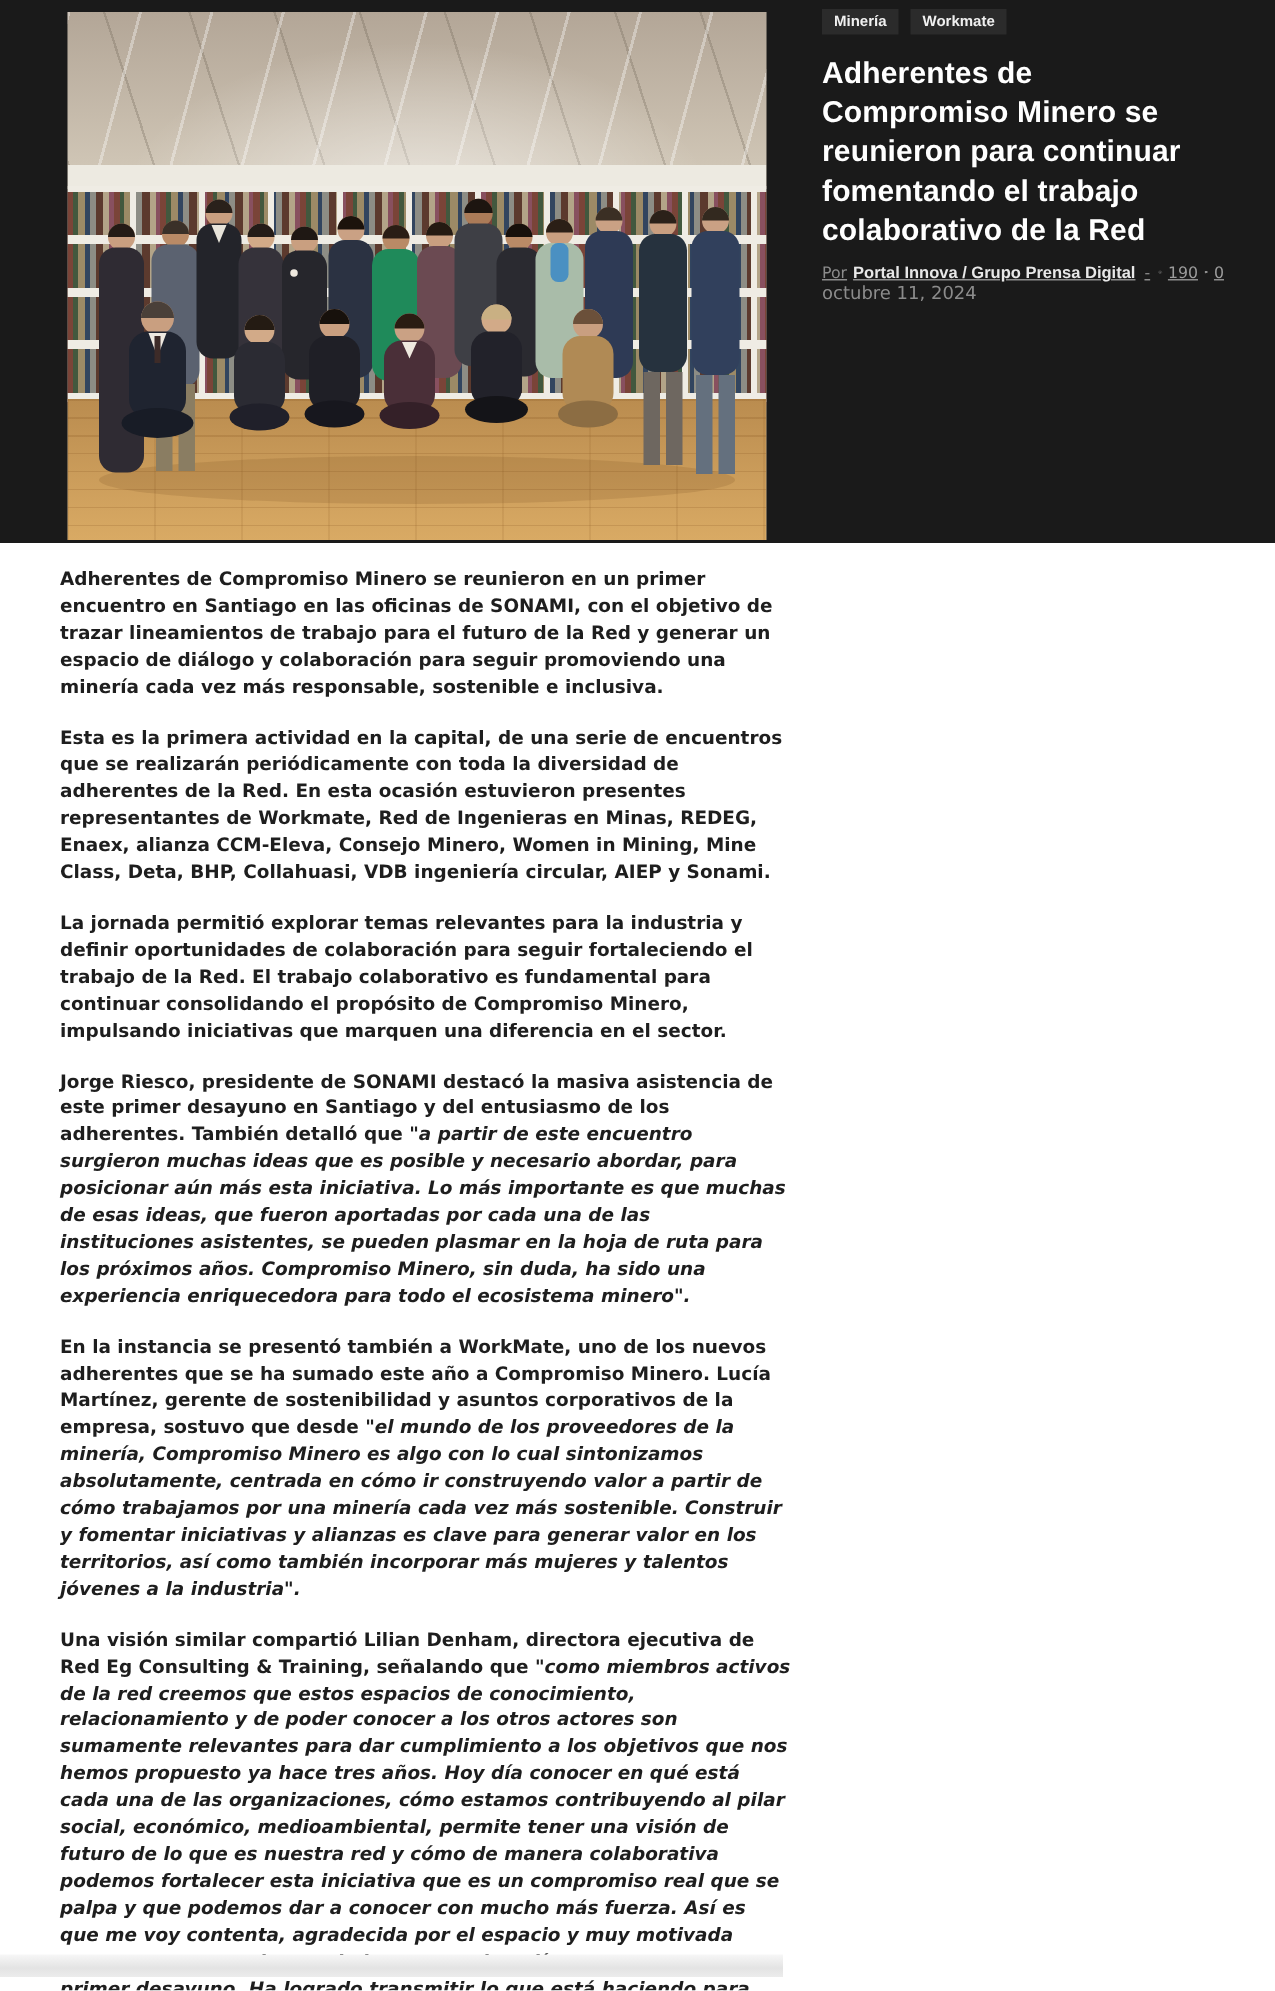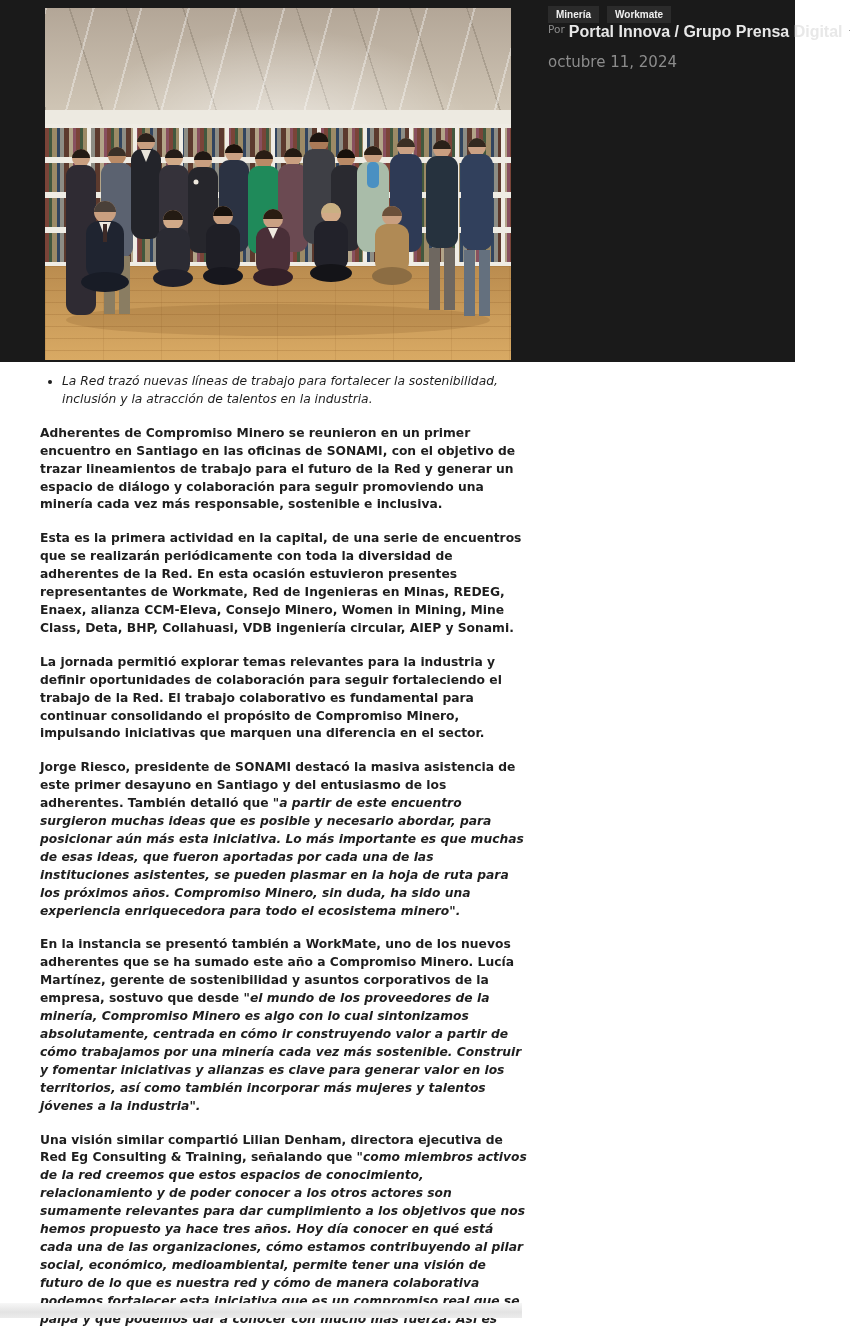--- a/index.html
+++ b/index.html
@@ -1,20 +1,20 @@
 <!DOCTYPE html>
 <html><head>
 <meta charset="utf-8">
 <style>
   html,body{margin:0;padding:0;background:#ffffff;}
   .page{position:relative;width:850px;height:1327px;overflow:hidden;background:#ffffff;
         font-family:"DejaVu Sans",sans-serif;}
 
   
-  .hero{position:absolute;left:0;top:0;width:751px;height:362px;background:#1a1a1a;padding-left:44px;}
+  .hero{position:absolute;left:0;top:0;width:850px;height:362px;background:#1a1a1a;}
 
   
   .photo{position:absolute;left:45px;top:8px;width:466px;height:352px;overflow:hidden;background:#8b8378;}
   .ph-ceiling{position:absolute;left:0;top:0;width:100%;height:102px;
     background:
       radial-gradient(ellipse at 50% 130%, rgba(255,255,255,.55), transparent 60%),
       repeating-linear-gradient(105deg, rgba(255,255,255,.35) 0 2px, transparent 2px 46px),
       repeating-linear-gradient(72deg, rgba(105,95,80,.28) 0 1.5px, transparent 1.5px 54px),
       linear-gradient(180deg,#b3a697,#cfc5b5);}
   .ph-wall{position:absolute;left:0;top:102px;width:100%;height:16px;background:#edeae1;}
@@ -30,28 +30,28 @@
       linear-gradient(180deg,#ba8c4f,#d9aa64);}
   .ph-people{position:absolute;left:0;top:0;width:100%;height:100%;}
 
   
   .hero-right{position:absolute;left:548px;top:6px;width:268px;color:#fff;}
   .tags{display:flex;gap:8px;}
   .tag{background:#2b2b2b;color:#f0f0f0;font-family:"Liberation Sans",sans-serif;
        font-size:10px;font-weight:bold;padding:3px 8px;line-height:1.1;cursor:pointer;}
   .title{font-family:"Liberation Sans",sans-serif;font-weight:700;font-size:20px;
          line-height:1.31;color:#ffffff;margin:13px 0 9px 0;letter-spacing:.1px;}
-  .byline{display:flex;align-items:flex-start;font-size:10.5px;color:#8c8c8c;white-space:nowrap;}
+  .byline{display:flex;align-items:center;font-size:10.5px;color:#8c8c8c;white-space:nowrap;text-decoration:underline;}
   .byline .prefix{margin-right:4px;}
-  .byline .author{color:#e8e8e8;font-weight:bold;font-size:16px;font-family:"Liberation Sans",sans-serif;cursor:pointer;}
+  .byline .author{color:#e8e8e8;font-weight:bold;font-size:11px;font-family:"Liberation Sans",sans-serif;cursor:pointer;}
   .byline .sep{margin:0 5px 0 6px;}
   .byline .count{color:#9c9c9c;margin-left:4px;}
   .byline .ic{display:inline-block;vertical-align:middle;}
   .byline .gap{width:22px;}
-  .date{font-size:15px;color:#8c8c8c;margin-top:12px;}
+  .date{font-size:12px;color:#8c8c8c;margin-top:0;}
 
   
   .article{position:absolute;left:40px;top:362px;width:487px;color:#1e1e1e;
            font-size:12.3px;line-height:17.9px;}
   .article ul{margin:11px 0 0 0;padding-left:22px;}
   .article li{font-style:italic;margin:0;}
   .article p{margin:16px 0 0 0;font-weight:bold;}
   .article em{font-style:italic;}
 
   .bottom-strip{position:absolute;left:0;top:1303px;width:522px;height:15px;
@@ -192,43 +192,41 @@
             <ellipse cx="0" cy="60" rx="20" ry="9" fill="#8c6d43"></ellipse>
           </g>
       </svg>
     </div>
 
     <div class="hero-right">
       <div class="tags">
         <span class="tag">Minería</span>
         <span class="tag">Workmate</span>
       </div>
+      <h1 class="title">Adherentes de Compromiso Minero se reunieron para continuar fomentando el trabajo colaborativo de la Red</h1>
       <div class="byline">
         <span class="prefix">Por</span>
         <span class="author">Portal Innova / Grupo Prensa Digital</span>
         <span class="sep">-</span>
         <svg class="ic" width="15" height="11" viewBox="0 0 15 11">
           <path d="M7.5 1C4.2 1 1.8 3.3.7 5.5 1.8 7.7 4.2 10 7.5 10s5.7-2.3 6.8-4.5C13.2 3.3 10.8 1 7.5 1Z" fill="none" stroke="#8f8f8f" stroke-width="1.2"></path>
           <circle cx="7.5" cy="5.5" r="2" fill="#8f8f8f"></circle>
         </svg>
         <span class="count">190</span>
         <span class="gap"></span>
         <svg class="ic" width="13" height="11" viewBox="0 0 13 11">
           <path d="M1 1h11v7H5L2 10V8H1Z" fill="#8f8f8f"></path>
         </svg>
         <span class="count">0</span>
       </div>
       <div class="date">octubre 11, 2024</div>
     </div>
   </div>
 
   <div class="article">
-    <ul>
-      <li>La Red trazó nuevas líneas de trabajo para fortalecer la sostenibilidad, inclusión y la atracción de talentos en la industria.</li>
-    </ul>
     <div>
         <p><span>Adherentes de Compromiso Minero se reunieron en un primer encuentro en Santiago en las oficinas de SONAMI, con el objetivo de trazar lineamientos de trabajo para el futuro de la Red y generar un espacio de diálogo y colaboración para seguir promoviendo una minería cada vez más responsable, sostenible e inclusiva.</span></p>
         <p><span>Esta es la primera actividad en la capital, de una serie de encuentros que se realizarán periódicamente con toda la diversidad de adherentes de la Red. En esta ocasión estuvieron presentes representantes de Workmate, Red de Ingenieras en Minas, REDEG, Enaex, alianza CCM-Eleva,  Consejo Minero, Women in Mining, Mine Class, Deta, BHP, Collahuasi, VDB ingeniería circular, AIEP y Sonami.</span></p>
         <p><span>La jornada permitió explorar temas relevantes para la industria y definir oportunidades de colaboración para seguir fortaleciendo el trabajo de la Red. El trabajo colaborativo es fundamental para continuar consolidando el propósito de Compromiso Minero, impulsando iniciativas que marquen una diferencia en el sector.</span></p>
         <p><span>Jorge Riesco, presidente de SONAMI destacó la masiva asistencia de este primer desayuno en Santiago y del entusiasmo de los adherentes. También detalló que </span><em>"a partir de este encuentro surgieron muchas ideas que es posible y necesario abordar, para posicionar aún más esta iniciativa. Lo más importante es que muchas de esas ideas, que fueron aportadas por cada una de las instituciones asistentes, se pueden plasmar en la hoja de ruta para los próximos años. Compromiso Minero, sin duda, ha sido una experiencia enriquecedora para todo el ecosistema minero".</em></p>
         <p><span>En la instancia se presentó también a WorkMate, uno de los nuevos adherentes que se ha sumado este año a Compromiso Minero. Lucía Martínez, gerente de sostenibilidad y asuntos corporativos de la empresa, sostuvo que desde </span><em>"el mundo de los proveedores de la minería, Compromiso Minero es algo con lo cual sintonizamos absolutamente, centrada en cómo ir construyendo valor a partir de cómo trabajamos por una minería cada vez más sostenible. Construir y fomentar iniciativas y alianzas es clave para generar valor en los territorios, así como también incorporar más mujeres y talentos jóvenes a la industria".</em></p>
         <p><span>Una visión similar compartió Lilian Denham, directora ejecutiva de Red Eg Consulting &amp; Training, señalando que </span><em>"como miembros activos de la red creemos que estos espacios de conocimiento, relacionamiento y de poder conocer a los otros actores son sumamente relevantes para dar cumplimiento a los objetivos que nos hemos propuesto ya hace tres años. Hoy día conocer en qué está cada una de las organizaciones, cómo estamos contribuyendo al pilar social, económico, medioambiental, permite tener una visión de futuro de lo que es nuestra red y cómo de manera colaborativa podemos fortalecer esta iniciativa que es un compromiso real que se palpa y que podemos dar a conocer con mucho más fuerza. Así es que me voy contenta, agradecida por el espacio y muy motivada porque veo que cada uno de los actores hoy día presenta nuestro primer desayuno. Ha logrado transmitir lo que está haciendo para que en conjunto seamos una red mucho más potente para nuestra industria minera".</em></p>
       </div>
   </div>
 

